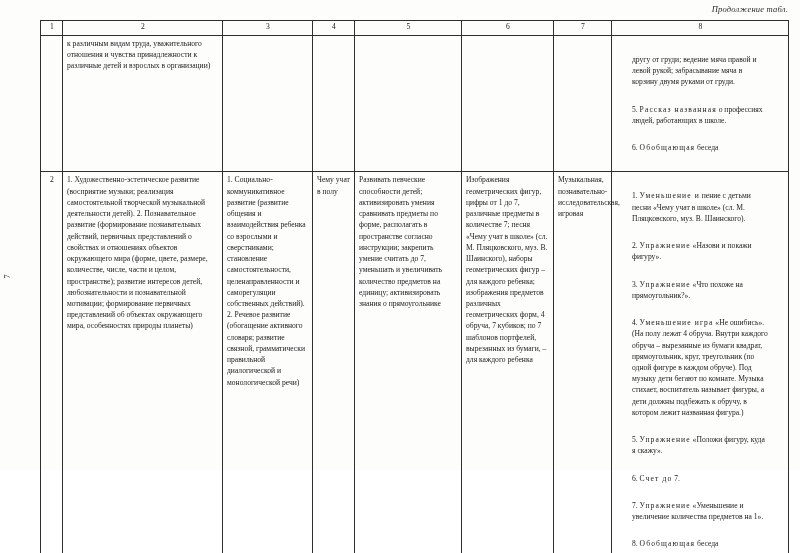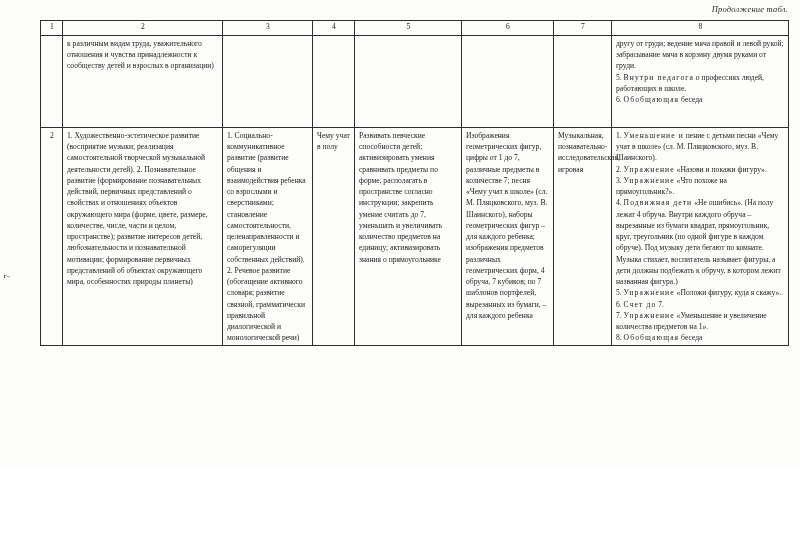--- a/index.html
+++ b/index.html
@@ -65,21 +65,21 @@
     font-size: 7.6px;
     padding: 1px 2px;
     height: 10px;
     line-height: 1.1;
   }
   td.num {
     text-align: center;
     padding-top: 3px;
   }
   .cell p {
-    margin: 0;
+    margin: 16px;
     text-align: left;
     hyphens: manual;
   }
   .spaced {
     letter-spacing: 1.1px;
   }
   
   col.c1 { width: 22px; }
   col.c2 { width: 160px; }
   col.c3 { width: 90px; }
@@ -118,45 +118,45 @@
         <th>4</th>
         <th>5</th>
         <th>6</th>
         <th>7</th>
         <th>8</th>
       </tr>
     </thead>
     <tbody>
       <tr class="tall">
         <td class="num"></td>
-        <td class="cell">к различным видам труда, уважительного отношения и чувства принадлежности к сообществу детей и взрослых в организации)</td>
+        <td class="cell">к различным видам труда, уважительного отношения и чувства принадлежности к различные детей и взрослых в организации)</td>
         <td class="cell"></td>
         <td class="cell"></td>
         <td class="cell"></td>
         <td class="cell"></td>
         <td class="cell"></td>
         <td class="cell">
             <p>другу от груди; ведение мяча правой и левой рукой; забрасывание мяча в корзину двумя руками от груди.</p>
-            <p>5. <span class="spaced">Внутри педагога</span> о профессиях людей, работающих в школе.</p>
+            <p>5. <span class="spaced">Рассказ названная</span> о профессиях людей, работающих в школе.</p>
             <p>6. <span class="spaced">Обобщающая</span> беседа</p>
           </td>
       </tr>
       <tr>
         <td class="num">2</td>
         <td class="cell">1. Художественно-эстетическое развитие (восприятие музыки; реализация самостоятельной творческой музыкальной деятельности детей). 2. Познавательное развитие (формирование познавательных действий, первичных представлений о свойствах и отношениях объектов окружающего мира (форме, цвете, размере, количестве, числе, части и целом, пространстве); развитие интересов детей, любознательности и познавательной мотивации; формирование первичных представлений об объектах окружающего мира, особенностях природы планеты)</td>
         <td class="cell">1. Социально-коммуникативное развитие (развитие общения и взаимодействия ребенка со взрослыми и сверстниками; становление самостоятельности, целенаправленности и саморегуляции собственных действий). 2. Речевое развитие (обогащение активного словаря; развитие связной, грамматически правильной диалогической и монологической речи)</td>
         <td class="cell">Чему учат в полу</td>
         <td class="cell">Развивать певческие способности детей; активизировать умения сравнивать предметы по форме, располагать в пространстве согласно инструкции; закрепить умение считать до 7, уменьшать и увеличивать количество предметов на единицу; активизировать знания о прямоугольнике</td>
         <td class="cell">Изображения геометрических фигур, цифры от 1 до 7, различные предметы в количестве 7; песня «Чему учат в школе» (сл. М. Пляцковского, муз. В. Шаинского), наборы геометрических фигур – для каждого ребенка; изображения предметов различных геометрических форм, 4 обруча, 7 кубиков; по 7 шаблонов портфелей, вырезанных из бумаги, – для каждого ребенка</td>
         <td class="cell">Музыкальная, познавательно-исследовательская, игровая</td>
         <td class="cell">
             <p>1. <span class="spaced">Уменьшение и</span> пение с детьми песни «Чему учат в школе» (сл. М. Пляцковского, муз. В. Шаинского).</p>
             <p>2. <span class="spaced">Упражнение</span> «Назови и покажи фигуру».</p>
             <p>3. <span class="spaced">Упражнение</span> «Что похоже на прямоугольник?».</p>
-            <p>4. <span class="spaced">Подвижная дети</span> «Не ошибись». (На полу лежат 4 обруча. Внутри каждого обруча – вырезанные из бумаги квадрат, прямоугольник, круг, треугольник (по одной фигуре в каждом обруче). Под музыку дети бегают по комнате. Музыка стихает, воспитатель называет фигуры, а дети должны подбежать к обручу, в котором лежит названная фигура.)</p>
+            <p>4. <span class="spaced">Уменьшение игра</span> «Не ошибись». (На полу лежат 4 обруча. Внутри каждого обруча – вырезанные из бумаги квадрат, прямоугольник, круг, треугольник (по одной фигуре в каждом обруче). Под музыку дети бегают по комнате. Музыка стихает, воспитатель называет фигуры, а дети должны подбежать к обручу, в котором лежит названная фигура.)</p>
             <p>5. <span class="spaced">Упражнение</span> «Положи фигуру, куда я скажу».</p>
             <p>6. <span class="spaced">Счет до</span> 7.</p>
             <p>7. <span class="spaced">Упражнение</span> «Уменьшение и увеличение количества предметов на 1».</p>
             <p>8. <span class="spaced">Обобщающая</span> беседа</p>
           </td>
       </tr>
     </tbody>
   </table>
 
 </div>

